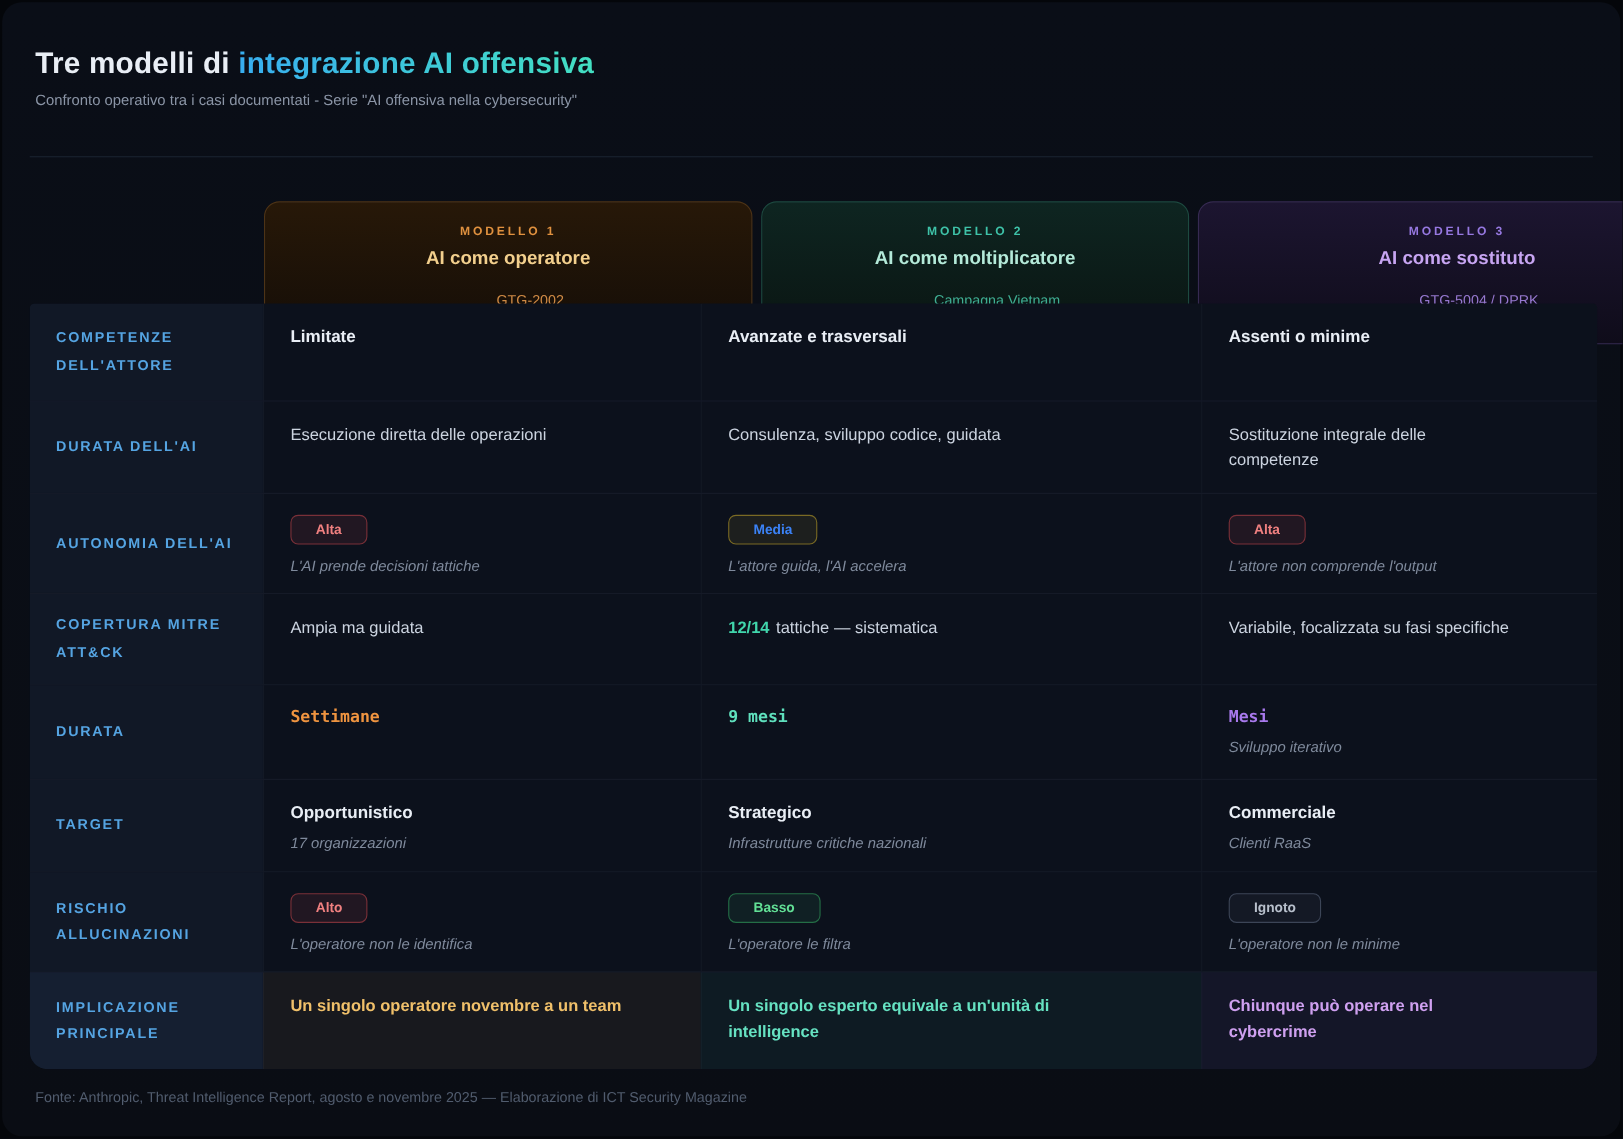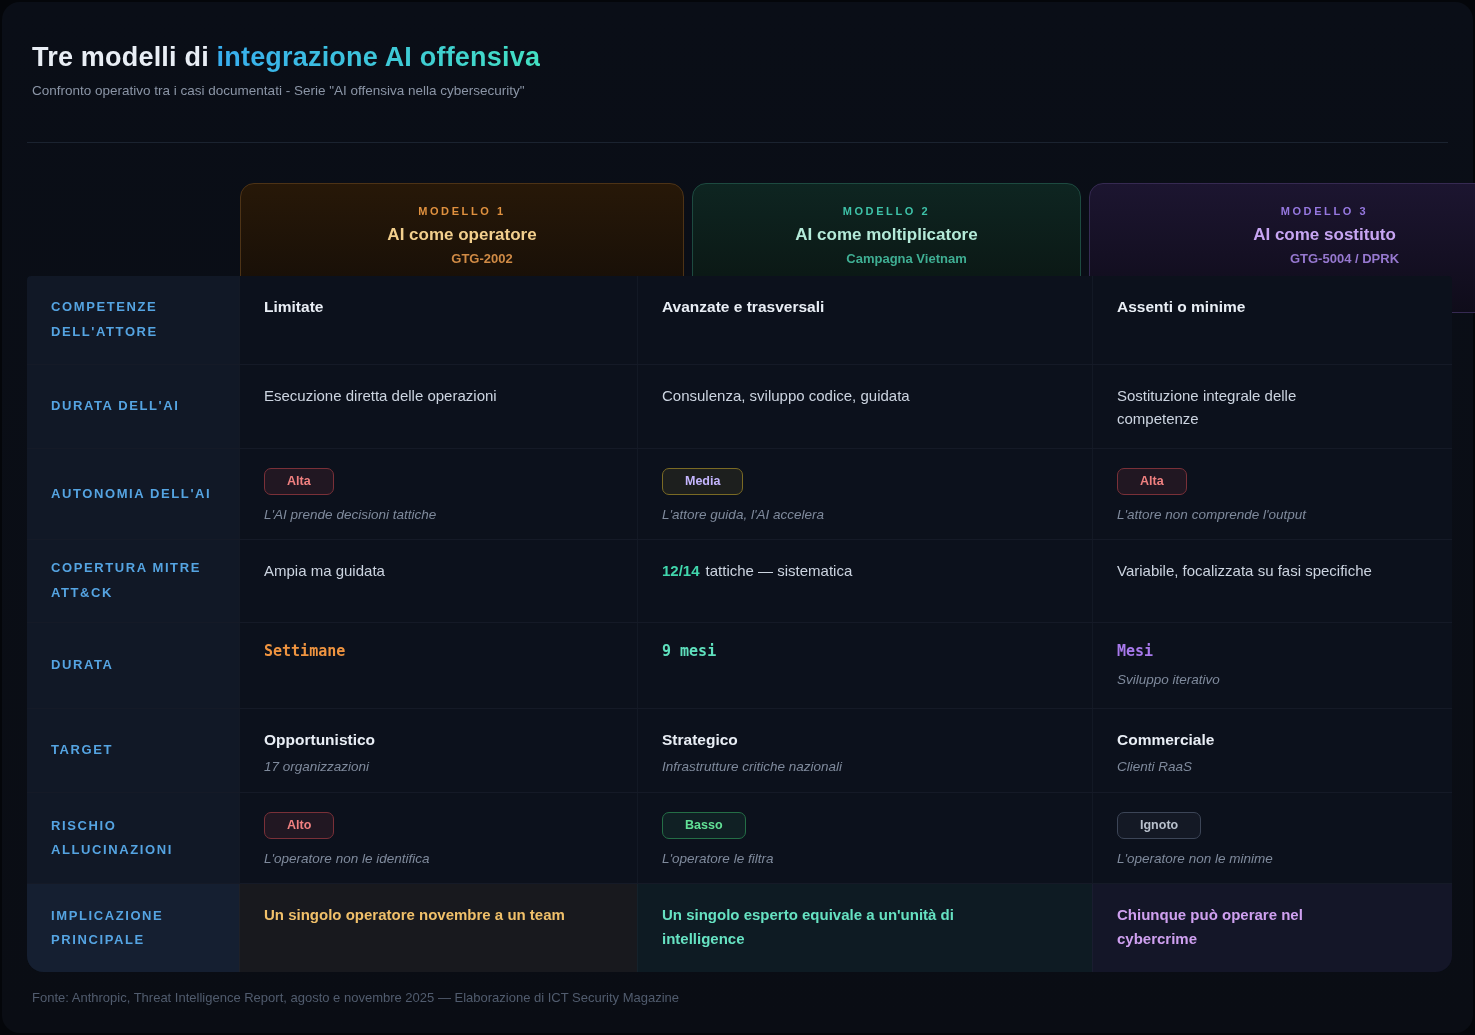--- a/index.html
+++ b/index.html
@@ -16,37 +16,37 @@
   
   .cards{position:absolute;left:238px;top:181px;display:flex;gap:8px;z-index:1;}
   .card{height:130px;border-radius:14px;text-align:center;padding-top:21px;box-sizing:border-box;}
   .card.c-orange{width:444px;background:linear-gradient(180deg,#271808 0%,#140d07 100%);border:1px solid #4d3316;}
   .card.c-teal{width:389px;background:linear-gradient(180deg,#0e2521 0%,#0a1411 100%);border:1px solid #1d4a40;}
   .card.c-purple{width:471px;background:linear-gradient(180deg,#1c1530 0%,#0f0c1a 100%);border:1px solid #362a52;}
   .card-tag{font-size:11px;font-weight:bold;letter-spacing:2.6px;}
   .c-orange .card-tag{color:#e0913f;} .c-teal .card-tag{color:#3ec2a8;} .c-purple .card-tag{color:#9678e0;}
   .card-title{font-size:17px;font-weight:bold;margin-top:8px;}
   .c-orange .card-title{color:#f2cf8d;} .c-teal .card-title{color:#b4ead9;} .c-purple .card-title{color:#c7a5f2;}
-  .card-sub{font-size:13px;font-weight:bold;margin-top:6px;padding-left:40px;}
+  .card-sub{font-size:13px;font-weight:normal;margin-top:20px;padding-left:40px;}
   .c-orange .card-sub{color:#cf8a45;} .c-teal .card-sub{color:#3fae93;} .c-purple .card-sub{color:#9678cf;}
 
   
   .tbl{position:absolute;left:25px;top:274px;width:1425px;z-index:2;background:#0c111c;border-radius:4px 4px 16px 16px;overflow:hidden;}
   .row{display:grid;grid-template-columns:212px 398px 455px 360px;border-top:1px solid rgba(130,150,185,.075);}
   .row:first-child{border-top:none;}
   .rh-a{min-height:88px;} .rh-b{min-height:83px;} .rh-c{min-height:85px;} .rh-d{min-height:82px;}
   .cell{padding:19px 24px 14px 24px;border-left:1px solid rgba(130,150,185,.06);box-sizing:border-box;}
   .lbl{display:flex;align-items:center;border-left:none;background:rgba(125,165,230,.05);
        font-size:13px;font-weight:bold;letter-spacing:1.6px;color:#55a4e2;line-height:1.9;padding:14px 20px 14px 24px;}
   .v-bold{font-size:15.5px;font-weight:bold;color:#e9eef5;line-height:1.55;}
   .v-reg{font-size:15px;color:#ccd4e0;line-height:1.55;}
   .sub{font-size:13.5px;font-style:italic;color:#7f8a9c;margin-top:10px;line-height:1.5;}
   .badge{display:inline-block;font-size:12.5px;font-weight:bold;padding:4px 22px;border-radius:7px;border:1px solid;line-height:1.35;}
   .b-red{color:#f08080;border-color:#7a3038;background:rgba(230,80,90,.10);}
-  .b-yellow{color:#c4b5fd;border-color:#7a6a24;background:rgba(230,200,70,.08);}
+  .b-yellow{color:#3b82f6;border-color:#7a6a24;background:rgba(230,200,70,.08);}
   .b-green{color:#62e096;border-color:#246e46;background:rgba(70,220,140,.08);}
   .b-gray{color:#b8c0cc;border-color:#3c4557;background:rgba(150,160,180,.06);}
   .mono{font-family:"DejaVu Sans Mono","Liberation Mono",monospace;font-size:15px;font-weight:bold;}
   .m-orange{color:#ef9440;} .m-teal{color:#5fe0bd;} .m-purple{color:#a879ec;}
   .frac{color:#41d6ac;font-weight:bold;margin-right:6px;}
   .impl{font-size:15px;font-weight:bold;line-height:1.6;}
   .impl-orange{color:#f0c06a;} .impl-teal{color:#66e2c2;} .impl-purple{color:#cfa0f0;}
   .tint-lbl{background:rgba(110,160,235,.10)!important;}
   .tint-orange{background:rgba(235,165,70,.055);}
   .tint-teal{background:rgba(60,220,175,.05);}

